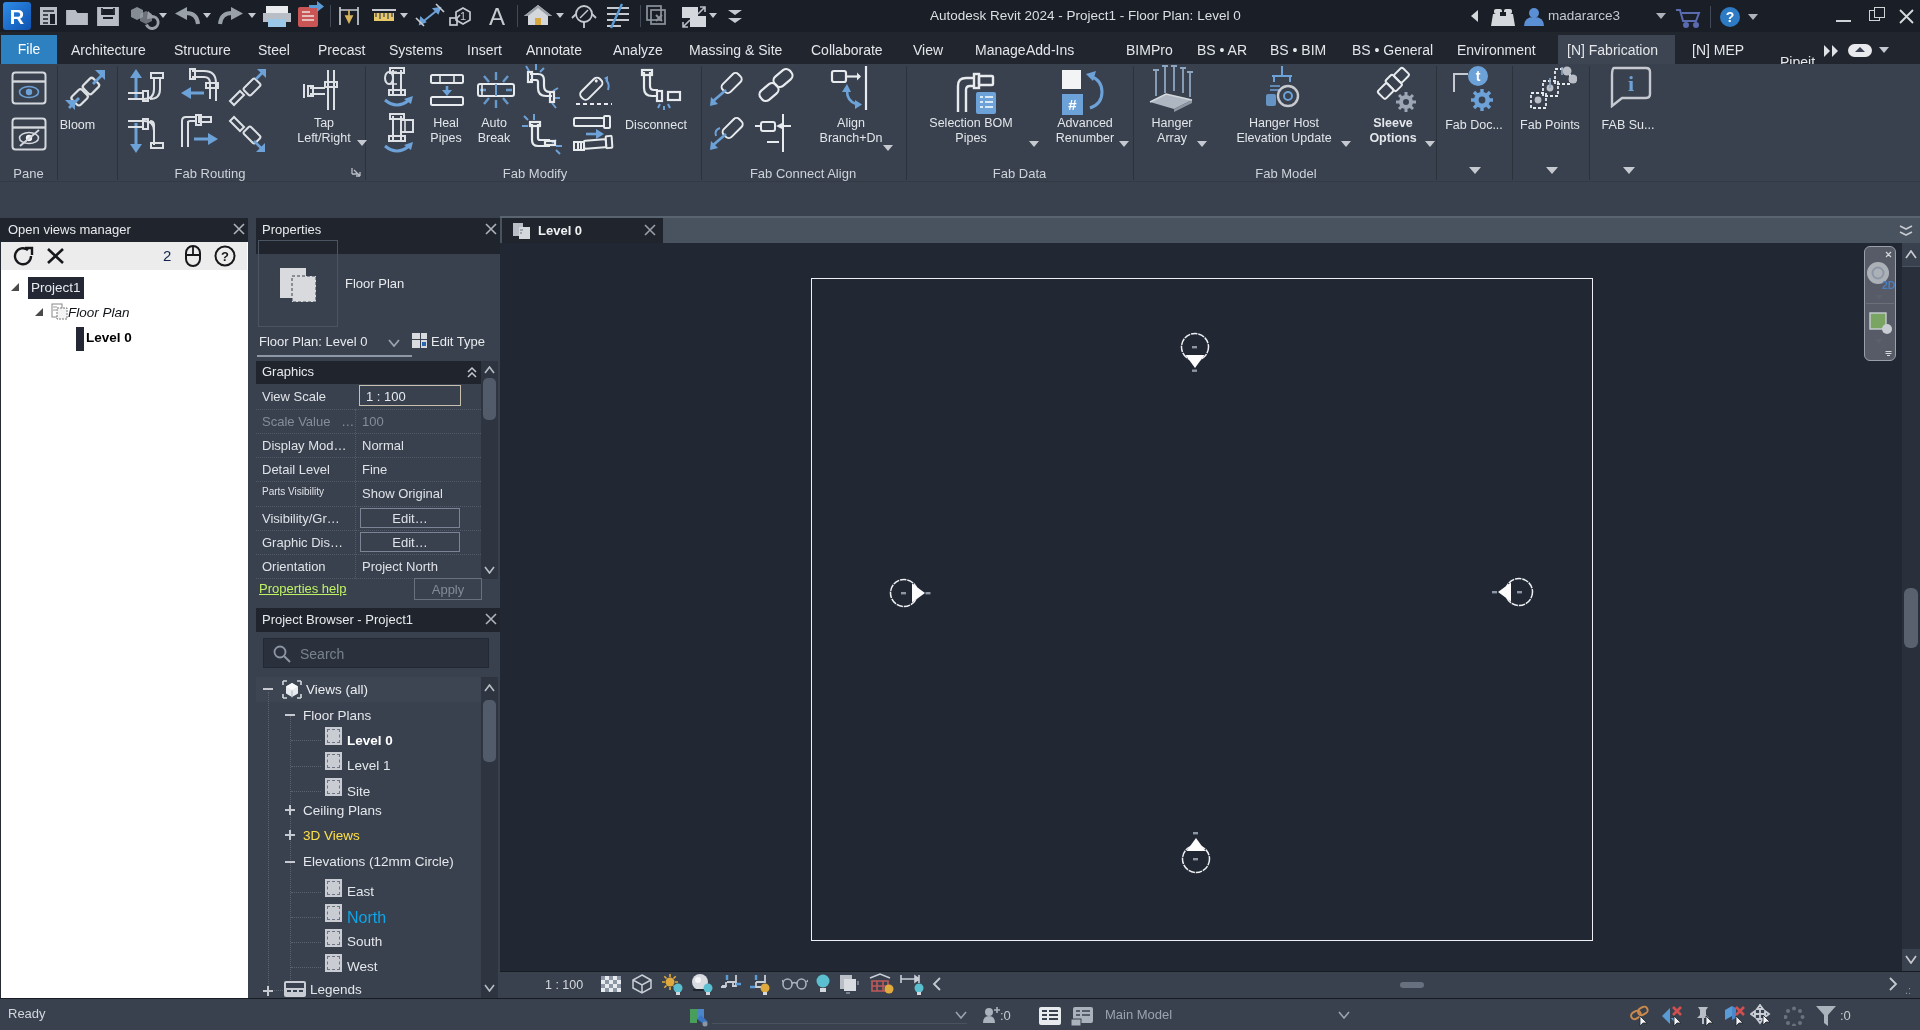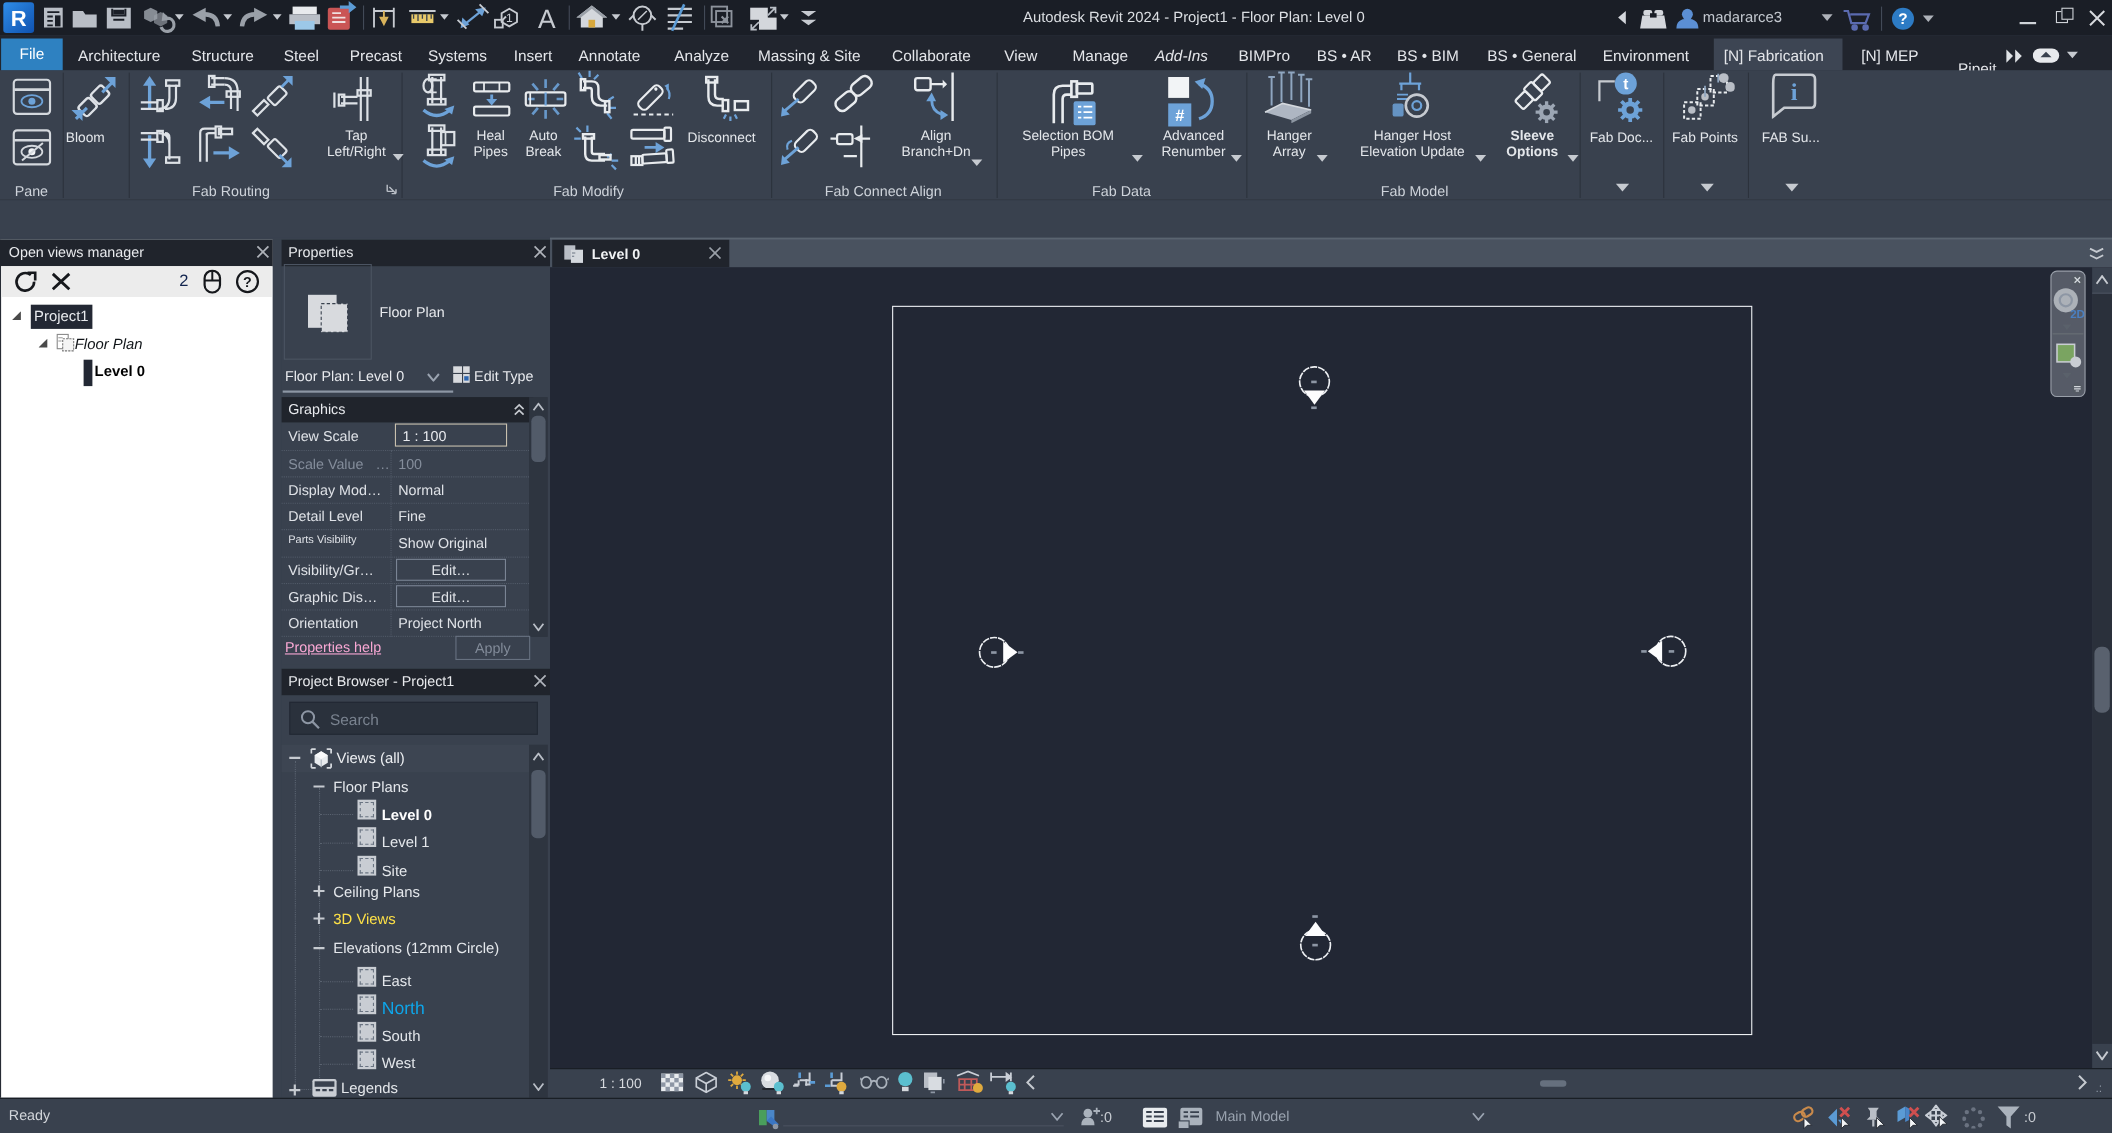--- a/index.html
+++ b/index.html
@@ -157,21 +157,21 @@
 <span class="abs" style="left:258px;">Steel</span>
 <span class="abs" style="left:318px;">Precast</span>
 <span class="abs" style="left:389px;">Systems</span>
 <span class="abs" style="left:467px;">Insert</span>
 <span class="abs" style="left:526px;">Annotate</span>
 <span class="abs" style="left:613px;">Analyze</span>
 <span class="abs" style="left:689px;">Massing &amp; Site</span>
 <span class="abs" style="left:811px;">Collaborate</span>
 <span class="abs" style="left:913px;">View</span>
 <span class="abs" style="left:975px;">Manage</span>
-<span class="abs" style="left:1050px;font-style:italic;">Add-Ins</span>
+<span class="abs" style="left:1026px;">Add-Ins</span>
 <span class="abs" style="left:1126px;">BIMPro</span>
 <span class="abs" style="left:1197px;">BS • AR</span>
 <span class="abs" style="left:1270px;">BS • BIM</span>
 <span class="abs" style="left:1352px;">BS • General</span>
 <span class="abs" style="left:1457px;">Environment</span>
 <span class="abs" style="left:1567px;">[N] Fabrication</span>
 <span class="abs" style="left:1692px;">[N] MEP</span>
 <span class="abs" style="left:1780px;margin-top:12px;">Pipeit</span>
 <svg class="abs" style="left:1822px;top:2px" width="20" height="14">
       <path d="M2 1 L8 7 L2 13 Z" fill="#dfe2e6"></path>
@@ -622,21 +622,21 @@
   <rect x="6" y="5" width="10" height="11" fill="#f4f4f4" stroke="#777" stroke-width="1" stroke-dasharray="2 1"></rect>
  </svg>
  <div class="abs" style="left:68px;top:305px;color:#101418;font-size:13.5px;font-style:italic;">Floor Plan</div>
  <div class="abs" style="left:76px;top:327px;width:8px;height:24px;background:#232834;"></div>
  <div class="abs" style="left:86px;top:330px;color:#000;font-size:13.5px;font-weight:bold;">Level 0</div>
 </div>
 
 <div class="abs" style="left:248px;top:218px;width:8px;height:780px;background:#39414e;"></div>
 
 <div class="abs" style="left:256px;top:218px;width:244px;height:386px;background:#39414e;"></div>
-<div class="abs" style="left:256px;top:218px;width:244px;height:24px;background:#20242c;color:#e8eaed;font-size:13px;padding:4px 0 0 6px;">Properties</div>
+<div class="abs" style="left:256px;top:218px;width:244px;height:36px;background:#20242c;color:#e8eaed;font-size:13px;padding:4px 0 0 6px;">Properties</div>
 <svg class="abs" style="left:485px;top:223px" width="12" height="12">
     <path d="M1 1 L11 11 M11 1 L1 11" stroke="#aeb2b9" stroke-width="1.6"></path>
   </svg>
 <div id="props">
 
  <div class="abs" style="left:258px;top:240px;width:80px;height:87px;border:1px solid #4b5462;"></div>
  <svg class="abs" style="left:279px;top:267px" width="42" height="36">
   <rect x="1" y="1" width="26" height="30" fill="#d8dade"></rect>
   <rect x="13" y="9" width="24" height="26" fill="#d8dade" stroke="#39414e" stroke-width="1" stroke-dasharray="3 2"></rect>
  </svg>
@@ -691,21 +691,21 @@
 
  <div class="abs" style="left:481px;top:361px;width:17px;height:218px;background:#2e3540;"></div>
  <svg class="abs" style="left:484px;top:366px" width="11" height="8">
       <path d="M1 7 L5.5 1 L10 7" stroke="#b9bec6" stroke-width="1.6" fill="none"></path>
     </svg>
  <div class="abs" style="left:483px;top:378px;width:13px;height:42px;background:#525b69;border-radius:5px;"></div>
  <svg class="abs" style="left:484px;top:566px" width="11" height="8">
       <path d="M1 1 L5.5 7 L10 1" stroke="#b9bec6" stroke-width="1.6" fill="none"></path>
     </svg>
 
- <div class="abs" style="left:259px;top:581px;color:#f9a8d4;font-size:13px;text-decoration:underline;">Properties help</div>
+ <div class="abs" style="left:259px;top:581px;color:#bef264;font-size:13px;text-decoration:underline;">Properties help</div>
  <div class="abs" style="left:414px;top:578px;width:68px;height:22px;border:1px solid #677180;color:#828b99;font-size:13px;text-align:center;line-height:21px;">Apply</div>
 </div>
 
 <div class="abs" style="left:256px;top:608px;width:244px;height:390px;background:#39414e;"></div>
 <div class="abs" style="left:256px;top:608px;width:244px;height:24px;background:#20242c;color:#e8eaed;font-size:13px;padding:4px 0 0 6px;">Project Browser - Project1</div>
 <svg class="abs" style="left:485px;top:613px" width="12" height="12">
     <path d="M1 1 L11 11 M11 1 L1 11" stroke="#aeb2b9" stroke-width="1.6"></path>
   </svg>
 <div id="browser">
  <div class="abs" style="left:263px;top:638px;width:226px;height:30px;background:#2a313c;border:1px solid #222834;"></div>

